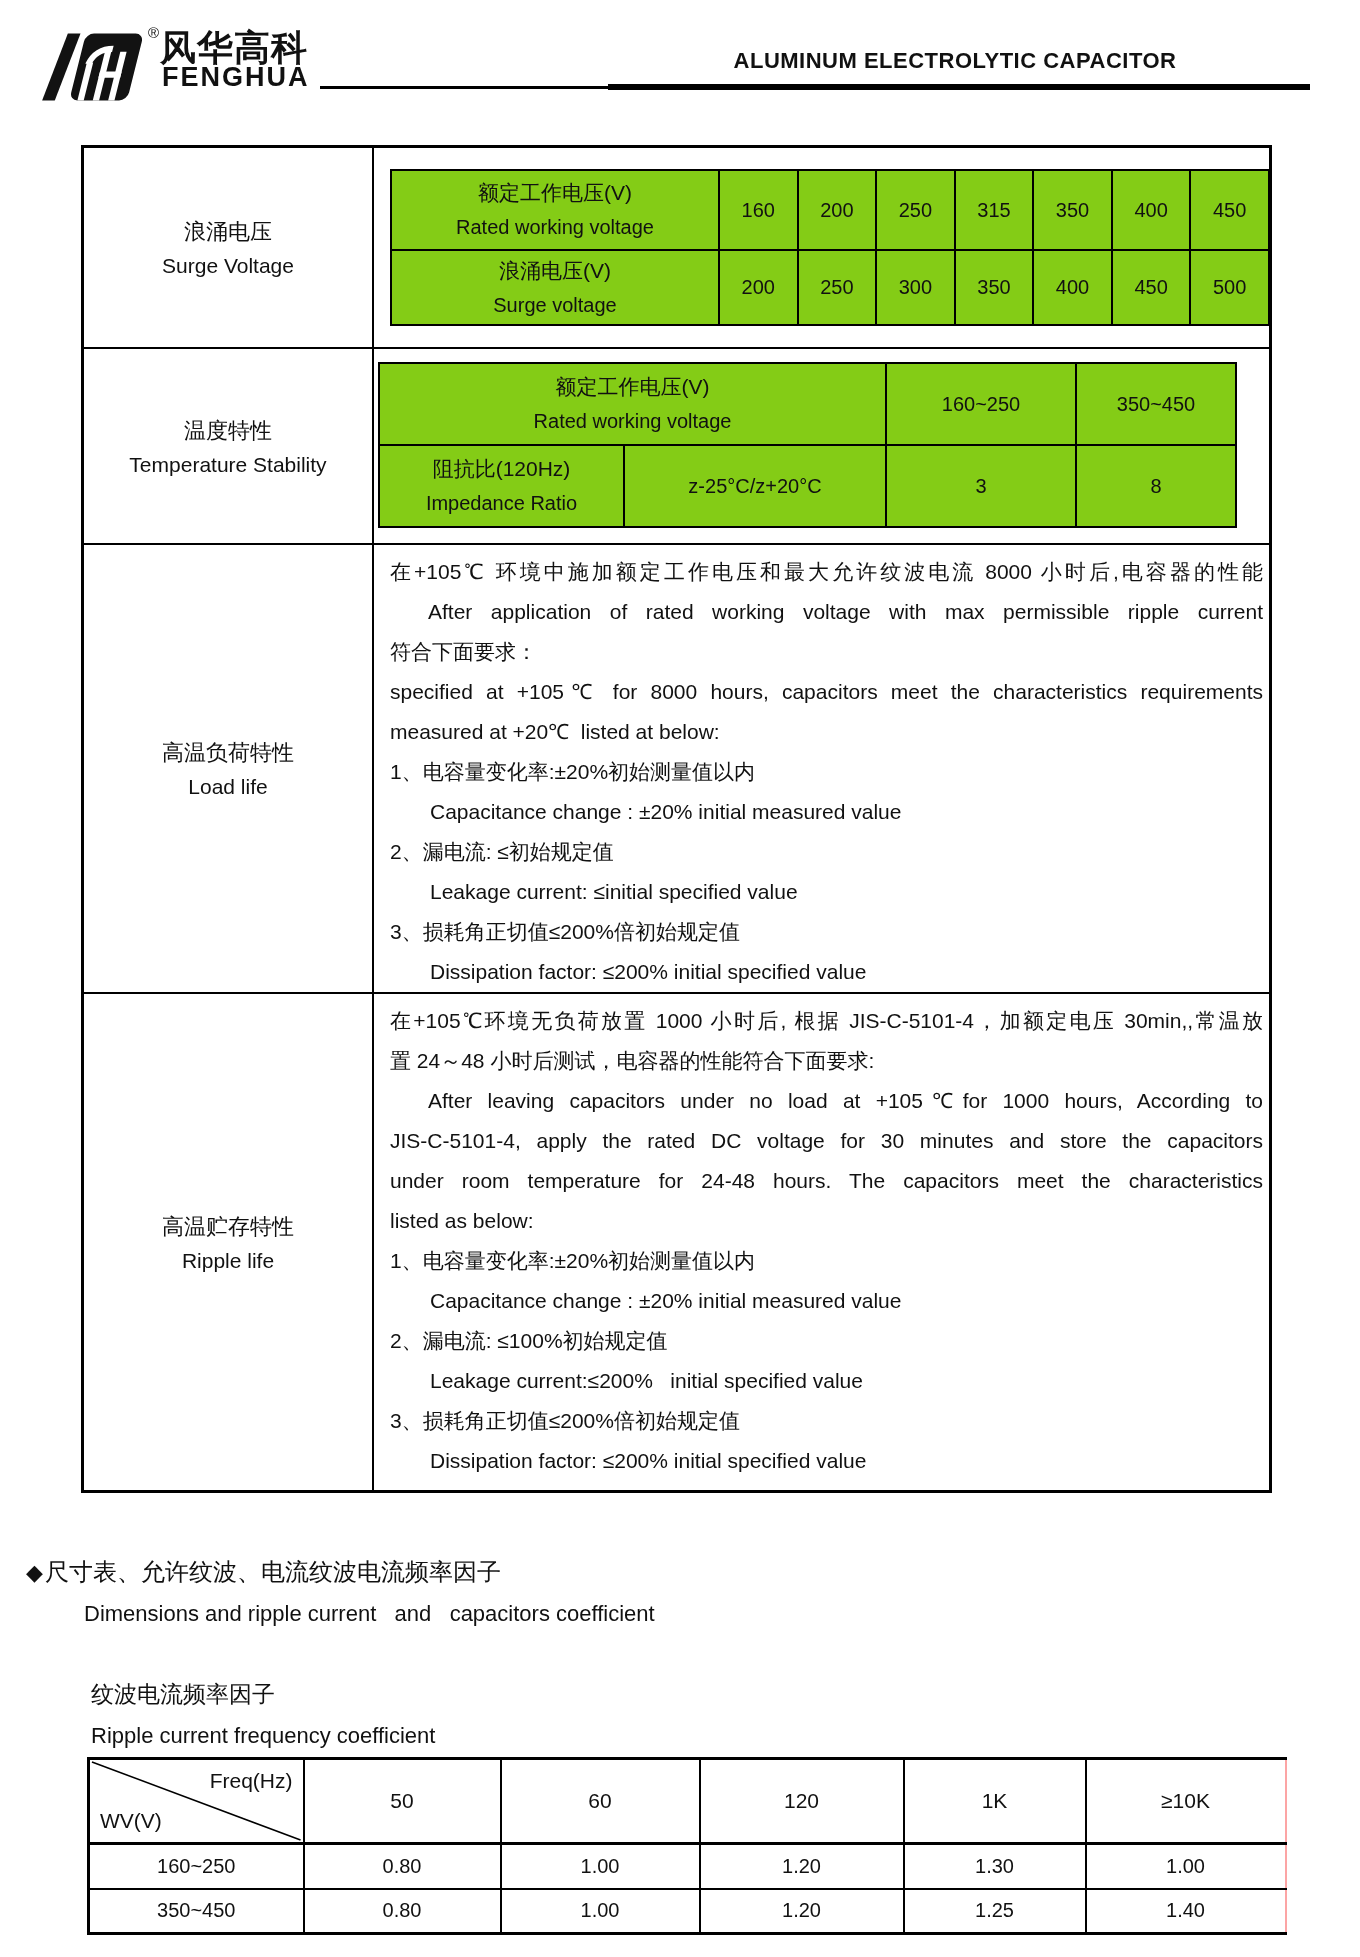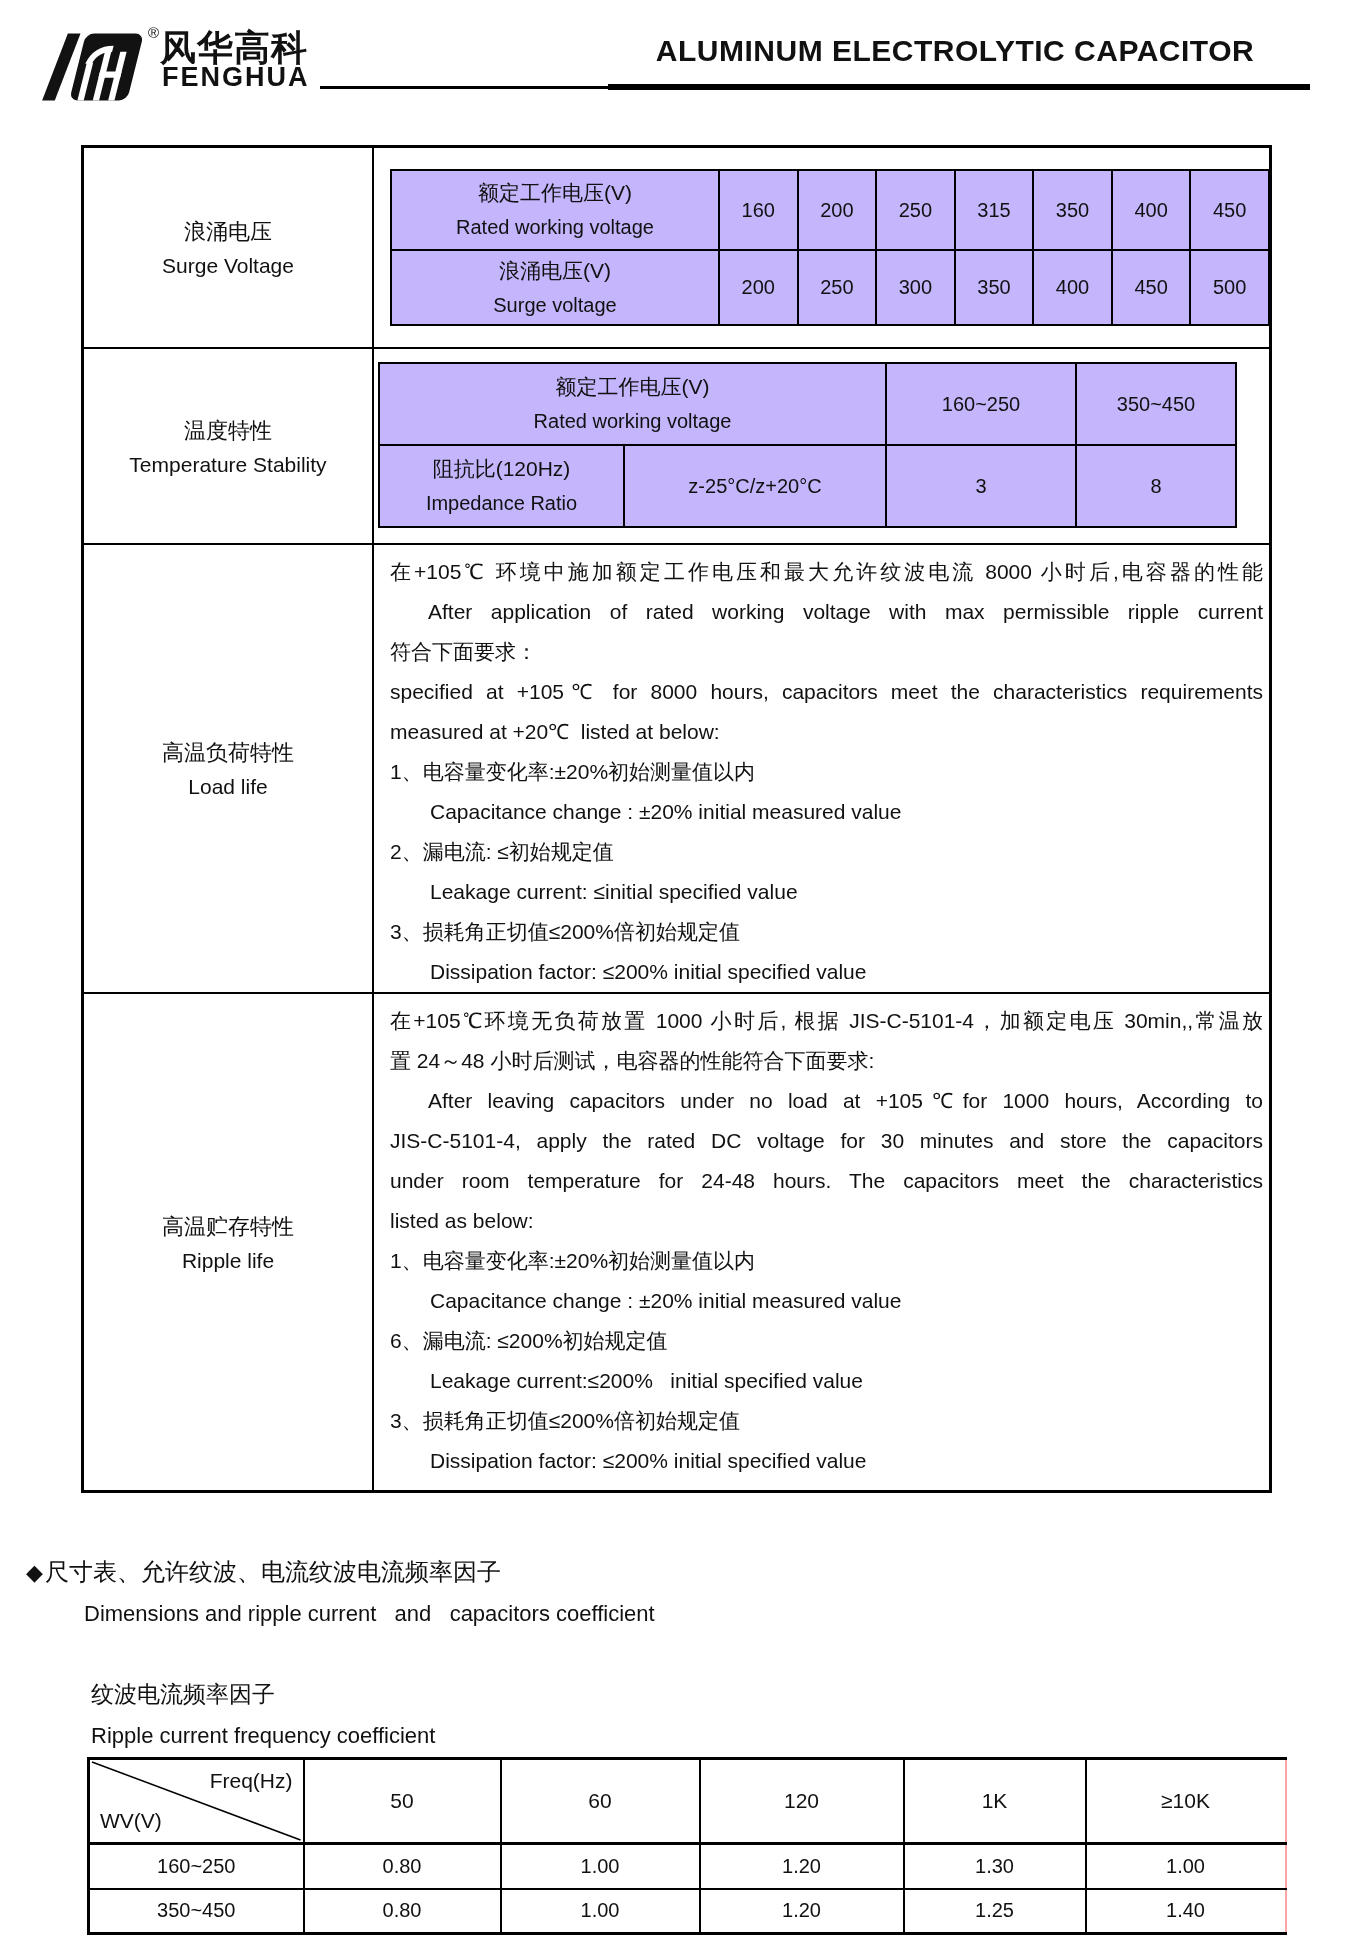--- a/index.html
+++ b/index.html
@@ -8,40 +8,40 @@
     position:relative; width:1360px; height:1957px; margin:0 auto;
     background:#ffffff; color:#111111;
     font-family:"Liberation Sans", sans-serif; overflow:hidden;
   }
 
   
   .logo-mark { position:absolute; left:38px; top:26px; }
   .reg-mark  { position:absolute; left:148px; top:24px; font-size:15px; }
   .logo-cn   { position:absolute; left:160px; top:24px; font-size:36px; font-weight:bold; letter-spacing:1px; }
   .logo-en   { position:absolute; left:162px; top:62px; font-size:27px; font-weight:bold; letter-spacing:2px; }
-  .doc-title { position:absolute; left:600px; top:34px; width:710px; text-align:center;
-               font-size:30px; font-weight:bold; letter-spacing:0.5px; white-space:nowrap; }
+  .doc-title { position:absolute; left:600px; top:48px; width:710px; text-align:center;
+               font-size:22px; font-weight:bold; letter-spacing:0.5px; white-space:nowrap; }
   .rule-thin  { position:absolute; left:320px; top:86px; width:292px; height:3px; background:#000; }
   .rule-thick { position:absolute; left:608px; top:84px; width:702px; height:6px; background:#000; }
 
   
   .spec { position:absolute; left:81px; top:145px; width:1191px; border:3px solid #000; background:#fff; }
   .spec-row { display:flex; border-bottom:2px solid #000; }
   .spec-row:last-child { border-bottom:none; }
   .row-surge { height:201px; }
   .row-temp  { height:196px; }
   .row-load  { height:449px; }
   .row-shelf { height:496px; }
   .spec-label { width:290px; border-right:2px solid #000; display:flex; flex-direction:column;
                 justify-content:center; align-items:center; text-align:right; }
   .spec-label .cn { font-size:22px; }
   .spec-label .en { font-size:21px; margin-top:7px; }
   .spec-body { flex:1; position:relative; }
 
-  table.inner { border-collapse:collapse; table-layout:fixed; background:#c4b5fd; }
+  table.inner { border-collapse:collapse; table-layout:fixed; background:#84cc16; }
   table.inner td { border:2px solid #000; text-align:center; vertical-align:middle;
                    font-size:20px; padding:0; }
   .cell-cn { font-size:21px; line-height:34px; }
   .cell-en { font-size:20px; line-height:34px; }
   .surge-tbl { position:absolute; left:16px; top:21px; width:880px; }
   .surge-tbl tr:nth-child(1) td { height:80px; }
   .surge-tbl tr:nth-child(2) td { height:75px; }
   .temp-tbl { position:absolute; left:4px; top:13px; width:857px; }
   .temp-tbl tr td { height:82px; }
 
@@ -215,21 +215,21 @@
       <div class="spec-body">
         <div class="life-text">
           <div class="ln just">在+105℃环境无负荷放置 1000 小时后, 根据 JIS-C-5101-4，加额定电压 30min,,常温放</div>
           <div class="ln">置 24～48 小时后测试，电容器的性能符合下面要求:</div>
           <div class="ln just ind">After leaving capacitors under no load at +105℃for 1000 hours, According to</div>
           <div class="ln just">JIS-C-5101-4, apply the rated DC voltage for 30 minutes and store the capacitors</div>
           <div class="ln just">under room temperature for 24-48 hours. The capacitors meet the characteristics</div>
           <div class="ln">listed as below:</div>
           <div class="ln">1、电容量变化率:±20%初始测量值以内</div>
           <div class="ln sub">Capacitance change : ±20% initial measured value</div>
-          <div class="ln">6、漏电流: ≤200%初始规定值</div>
+          <div class="ln">2、漏电流: ≤100%初始规定值</div>
           <div class="ln sub">Leakage current:≤200%   initial specified value</div>
           <div class="ln">3、损耗角正切值≤200%倍初始规定值</div>
           <div class="ln sub">Dissipation factor: ≤200% initial specified value</div>
         </div>
       </div>
     </div>
   </div>
 
   <div class="sec-head">
     <span class="diamond">◆</span><span>尺寸表、允许纹波、电流纹波电流频率因子</span>

